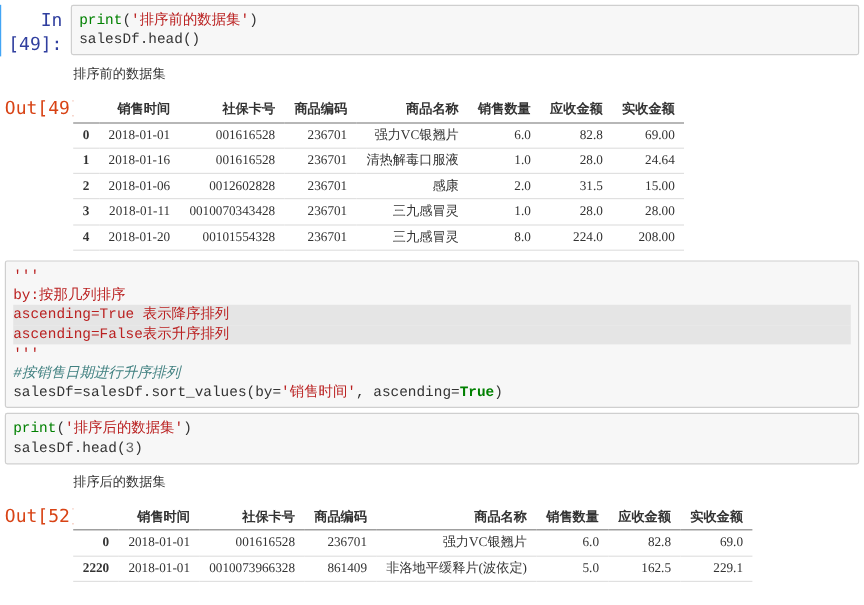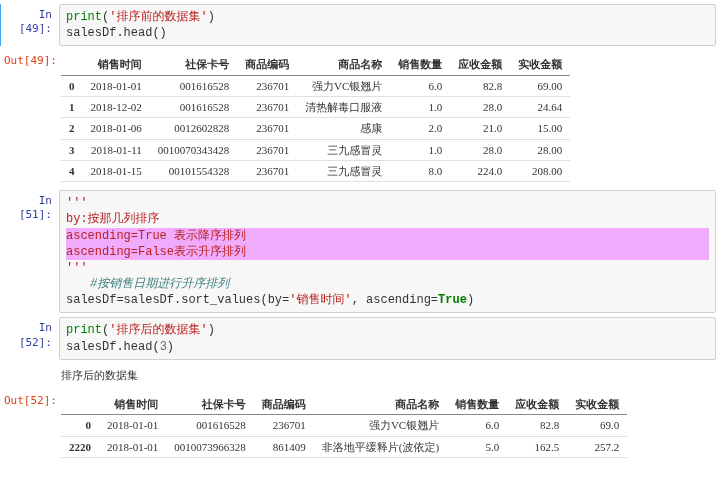--- a/index.html
+++ b/index.html
@@ -16,21 +16,21 @@
       align-items: flex-start;
       margin-bottom: 4px;
     }
     .prompt {
       width: 55px;
       flex: 0 0 55px;
       text-align: right;
       padding-right: 7px;
       padding-top: 4px;
       font-family: monospace;
-      font-size: 11px;
+      font-size: 15px;
       line-height: 1.3;
     }
     .prompt-in { color: #303F9F; }
     .prompt-out { color: #D84315; }
     .cell-body {
       flex: 1;
       min-width: 0;
     }
     .input-area {
       background: #f7f7f7;
@@ -71,37 +71,41 @@
       background: #fff;
     }
     .df-table th.idx {
       font-weight: bold;
       border-right: 0;
     }
     
     .fn { color: #008000; }
     .str { color: #BA2121; }
     .kw { color: #008000; font-weight: bold; }
-    .com { color: #408080; font-style: italic; margin-left: 24px; }
+    .com { color: #408080; font-style: italic; }
     .num { color: #666; }
     .docstr { color: #BA2121; font-style: normal; }
-    .highlight-line { background: #f0abfc; display: inline-block; width: 100%; }
+    .highlight-line { background: #e5e5e5; display: inline-block; width: 100%; }
   </style>
 </head>
 <body>
 
 <div id="root">
     <div class="cell selected-bar">
       <div class="prompt prompt-in">In [49]:</div>
       <div class="cell-body">
         <div class="input-area"><span><span class="fn">print</span><span>(</span><span class="str">'排序前的数据集'</span><span>)</span></span>
 <span><span>salesDf.head()</span></span></div>
       </div>
     </div>
     <div class="cell">
+      <div class="prompt"></div>
+      <div class="cell-body output-area">排序前的数据集</div>
+    </div>
+    <div class="cell">
       <div class="prompt prompt-out">Out[49]:</div>
       <div class="cell-body output-area">
         <table class="df-table">
           <thead>
             <tr>
               <th class="idx"></th>
               <th>销售时间</th>
               <th>社保卡号</th>
               <th>商品编码</th>
               <th>商品名称</th>
@@ -116,76 +120,74 @@
               <td>2018-01-01</td>
               <td>001616528</td>
               <td>236701</td>
               <td>强力VC银翘片</td>
               <td>6.0</td>
               <td>82.8</td>
               <td>69.00</td>
             </tr>
             <tr>
               <th class="idx">1</th>
-              <td>2018-12-02</td>
+              <td>2018-01-16</td>
               <td>001616528</td>
               <td>236701</td>
               <td>清热解毒口服液</td>
               <td>1.0</td>
               <td>28.0</td>
               <td>24.64</td>
             </tr>
             <tr>
               <th class="idx">2</th>
               <td>2018-01-06</td>
               <td>0012602828</td>
               <td>236701</td>
               <td>感康</td>
               <td>2.0</td>
-              <td>21.0</td>
+              <td>31.5</td>
               <td>15.00</td>
             </tr>
             <tr>
               <th class="idx">3</th>
               <td>2018-01-11</td>
               <td>0010070343428</td>
               <td>236701</td>
               <td>三九感冒灵</td>
               <td>1.0</td>
               <td>28.0</td>
               <td>28.00</td>
             </tr>
             <tr>
               <th class="idx">4</th>
-              <td>2018-01-15</td>
+              <td>2018-01-20</td>
               <td>00101554328</td>
               <td>236701</td>
               <td>三九感冒灵</td>
               <td>8.0</td>
               <td>224.0</td>
               <td>208.00</td>
             </tr>
           </tbody>
         </table>
       </div>
     </div>
     <div class="cell">
-      <div class="prompt prompt-in">In [51]:</div>
       <div class="cell-body">
         <div class="input-area"><span><span class="docstr">'''</span></span>
 <span><span class="docstr">by:按那几列排序</span></span>
 <span class="highlight-line"><span class="docstr">ascending=True 表示降序排列</span></span>
 <span class="highlight-line"><span class="docstr">ascending=False表示升序排列</span></span>
 <span><span class="docstr">'''</span></span>
 <span><span class="com">#按销售日期进行升序排列</span></span>
 <span><span>salesDf=salesDf.sort_values(by=</span><span class="str">'销售时间'</span><span>, ascending=</span><span class="kw">True</span><span>)</span></span></div>
       </div>
     </div>
     <div class="cell">
-      <div class="prompt prompt-in">In [52]:</div>
       <div class="cell-body">
         <div class="input-area"><span><span class="fn">print</span><span>(</span><span class="str">'排序后的数据集'</span><span>)</span></span>
 <span><span>salesDf.head(</span><span class="num">3</span><span>)</span></span></div>
       </div>
     </div>
     <div class="cell">
       <div class="prompt"></div>
       <div class="cell-body output-area">排序后的数据集</div>
     </div>
     <div class="cell">
@@ -216,19 +218,19 @@
               <td>69.0</td>
             </tr>
             <tr>
               <th class="idx">2220</th>
               <td>2018-01-01</td>
               <td>0010073966328</td>
               <td>861409</td>
               <td>非洛地平缓释片(波依定)</td>
               <td>5.0</td>
               <td>162.5</td>
-              <td>257.2</td>
+              <td>229.1</td>
             </tr>
           </tbody>
         </table>
       </div>
     </div>
   </div>
 
 </body></html>

